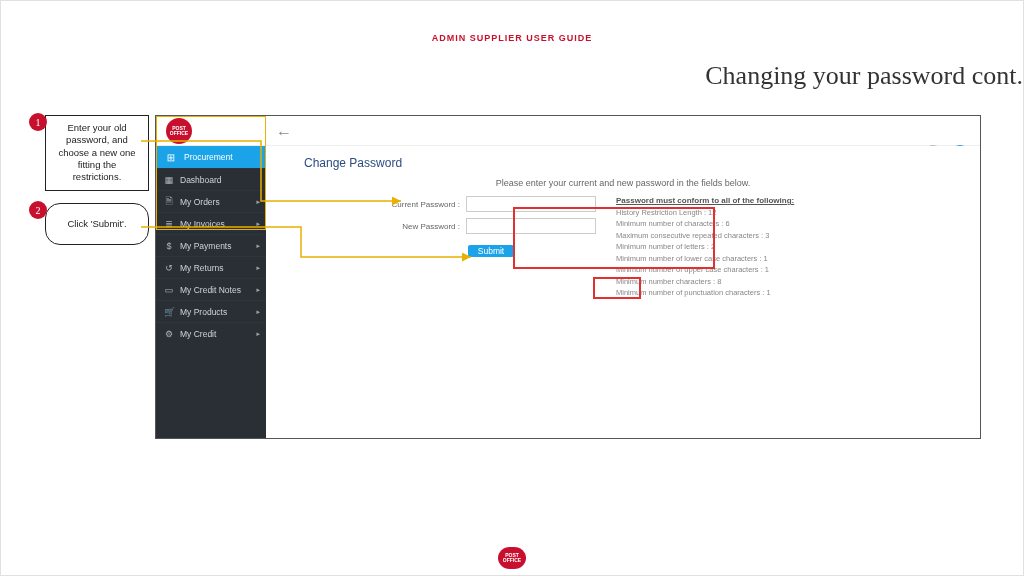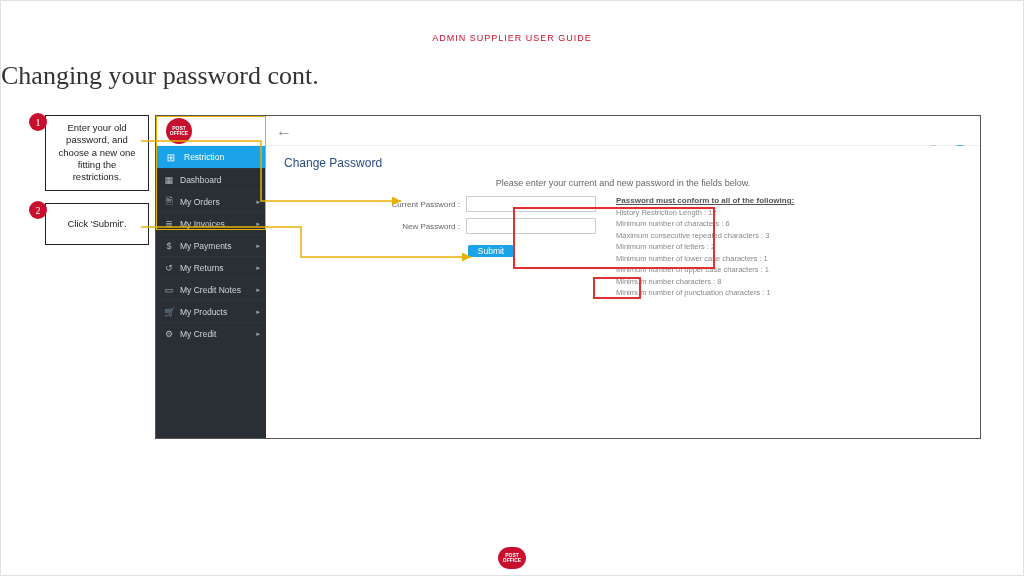--- a/index.html
+++ b/index.html
@@ -3,45 +3,45 @@
 <meta charset="utf-8">
 <style>
   * { box-sizing: border-box; margin: 0; padding: 0; }
   html, body { width: 1024px; height: 576px; font-family: "Segoe UI", Arial, sans-serif; background: #fff; }
   .page {
     width: 1024px; height: 576px; position: relative;
     border: 1px solid #e0e0e0;
   }
   .doc-header {
     text-align: center; font-size: 9px; color: #c8102e; letter-spacing: 1px;
-    padding-top: 32px; font-weight: 400;
+    padding-top: 32px; font-weight: 700;
   }
   .doc-title {
-    text-align: left; font-size: 26px; color: #333; font-weight: 400;
+    text-align: right; font-size: 26px; color: #333; font-weight: 400;
     padding: 18px 0 8px 0; font-family: Georgia, 'Times New Roman', serif;
   }
 
   
   .callout {
     position: absolute; display: flex; align-items: flex-start; gap: 6px;
   }
   .callout .num {
     width: 18px; height: 18px; border-radius: 50%; background: #c8102e; color: #fff;
     font-size: 10px; display: flex; align-items: center; justify-content: center;
     flex-shrink: 0; position: relative; left: 8px; top: -2px; z-index: 2;
     font-family: Georgia, serif;
   }
   .callout .box {
     border: 1px solid #222; background: #fff; font-size: 9.5px; color: #222;
     padding: 6px 8px; text-align: center; line-height: 1.3; width: 100px;
   }
   .callout.c1 { left: 20px; top: 114px; }
   .callout.c1 .box { width: 104px; padding-left: 8px; }
   .callout.c2 { left: 20px; top: 202px; }
-  .callout.c2 .box { width: 104px; padding: 14px 8px; }
+  .callout.c2 .box { width: 104px; padding: 14px 8px; border-radius: 15px; }
 
   
   .screenshot {
     position: absolute; left: 154px; top: 114px; width: 826px; height: 324px;
     border: 1px solid #555; background: #f7f7f7; overflow: hidden;
   }
   .topbar {
     height: 30px; background: #fff; display: flex; align-items: center; padding: 0 10px;
     border-bottom: 1px solid #eee;
   }
@@ -66,21 +66,21 @@
   }
   .side-grid { width:14px;height:14px;display:flex;align-items:center;justify-content:center;font-size:10px;}
   .side-item {
     height:22px; display:flex; align-items:center; padding:0 8px; gap:6px; border-top:1px solid rgba(255,255,255,0.03);
     justify-content: flex-start; position:relative;
   }
   .side-item .chev { position:absolute; right:6px; font-size:7px; opacity:0.7;}
   .side-icon { width:10px; text-align:center; opacity:0.8; font-size:9px;}
 
   .main { flex:1; background:#fff; position:relative; }
-  .main-title { font-size:12px; color:#2a4c80; padding:10px 18px 4px; font-weight:500;}
+  .main-title { font-size:12px; color:#2a4c80; padding:10px 18px 4px; font-weight:500;margin-left:20px;}
   .main-prompt { font-size:9px; color:#666; text-align:center; padding:4px 0 8px;}
   .form-area { display:flex; gap:20px; padding:0 30px; }
   .form-left { flex:0 0 300px; }
   .field-row { display:flex; align-items:center; justify-content:flex-end; gap:6px; margin-bottom:6px;}
   .field-row label { font-size:8px; color:#666; text-align:right;}
   .field-row input {
     width:130px; height:16px; border:1px solid #ccc; font-size:8px; padding:0 3px;
   }
   .submit-btn {
     background:#1aa3e8; color:#fff; font-size:8.5px; padding:1px 10px; border:none; border-radius:2px;
@@ -130,21 +130,21 @@
       <div class="back-arrow">←</div>
       <div class="topbar-right">
         <div class="clock-icon"></div>
         <div class="avatar">PS</div>
       </div>
     </div>
     <div class="app-body">
       <div class="sidebar">
         <div class="side-active">
           <span class="side-grid">⊞</span>
-          <span>Restriction</span>
+          <span>Procurement</span>
         </div>
         <div class="side-item">
           <span class="side-icon">▦</span>
           <span>Dashboard</span>
         </div>
         <div class="side-item">
           <span class="side-icon">🗎</span>
           <span>My Orders</span>
           <span class="chev">▸</span>
         </div>

